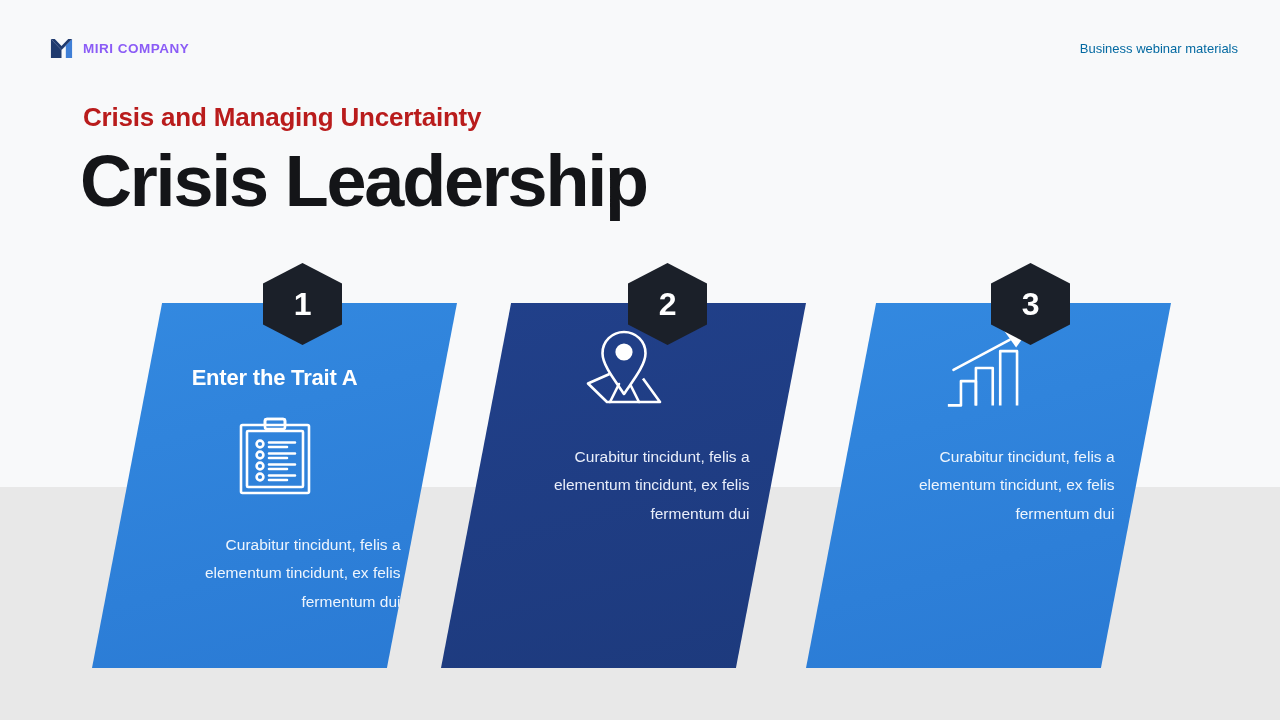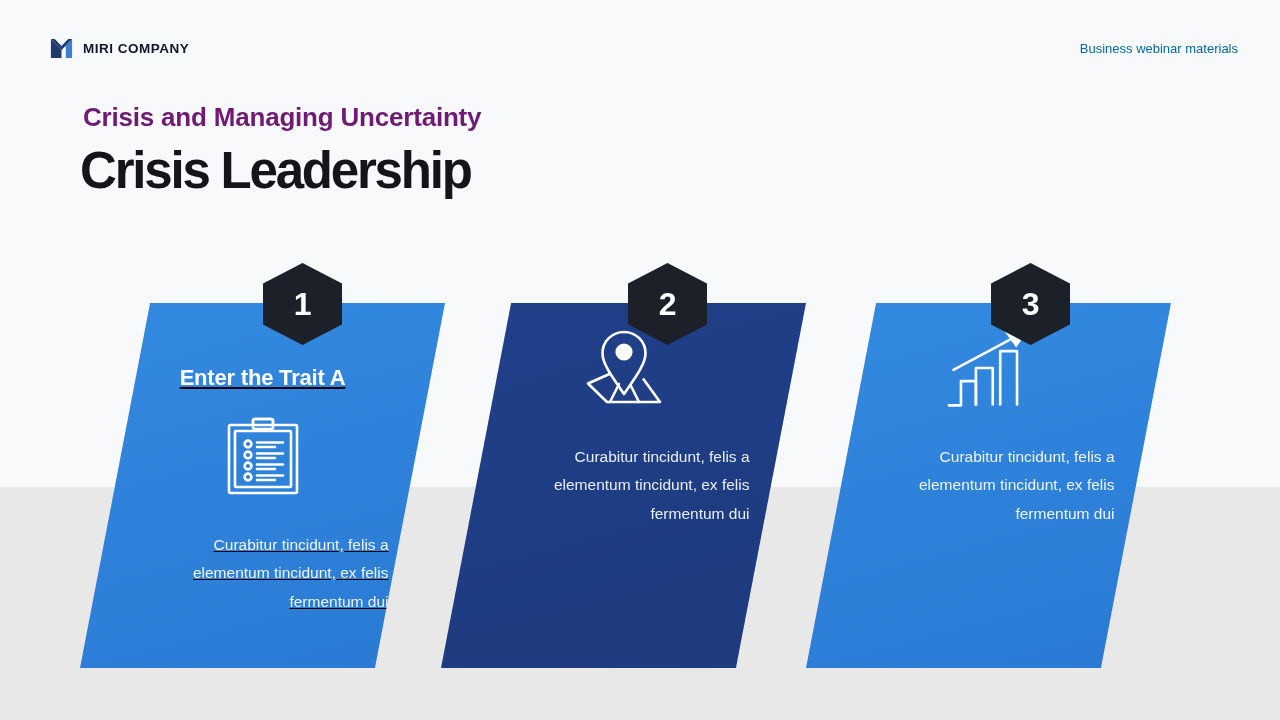--- a/index.html
+++ b/index.html
@@ -24,53 +24,53 @@
   .header{
     position:absolute; left:0; top:0; width:1280px; height:78px;
     z-index:5;
   }
   .brand{
     position:absolute; left:49px; top:36px;
     display:flex; align-items:center; gap:9px;
   }
   .logo-mark{ width:25px; height:25px; display:block; }
   .brand-name{
-    font-size:13.5px; font-weight:bold; color:#0f172a;
+    font-size:13.5px; font-weight:bold; color:#8b5cf6;
     letter-spacing:0.5px;
   }
   .header-note{
     position:absolute; right:42px; top:41px;
     font-size:13px; color:#0369a1;
   }
 
   
   .eyebrow{
     position:absolute; left:83px; top:102px;
-    font-size:26px; font-weight:bold; color:#701a75;
+    font-size:26px; font-weight:bold; color:#b91c1c;
     letter-spacing:-0.2px;
     z-index:5;
   }
   .headline{
     position:absolute; left:80px; top:145px;
-    font-size:51px; font-weight:bold; color:#141518;
+    font-size:72px; font-weight:bold; color:#141518;
     letter-spacing:-2.2px; line-height:1;
     z-index:5;
   }
 
   
   .cards{
     position:absolute; left:0; top:0; width:1280px; height:720px;
     z-index:3;
   }
   .card{
     position:absolute; top:303px; width:365px; height:365px;
     clip-path: polygon(19.2% 0%, 100% 0%, 80.8% 100%, 0% 100%);
     display:flex; flex-direction:column; align-items:center;
   }
-  .card-1{ left:80px;  background:linear-gradient(165deg,#3389e0 0%,#2a7ad4 100%);text-decoration:underline; }
+  .card-1{ left:92px;  background:linear-gradient(165deg,#3389e0 0%,#2a7ad4 100%); }
   .card-2{ left:441px; background:linear-gradient(165deg,#21408a 0%,#1d3a7d 100%); }
   .card-3{ left:806px; background:linear-gradient(165deg,#3389e0 0%,#2a7ad4 100%); }
 
   .card-title{
     margin-top:62px;
     font-size:22px; font-weight:bold; color:#ffffff;
     letter-spacing:-0.2px; text-align:center; width:100%;
   }
   .card-icon{
     margin-top:22px; width:86px; height:86px;

